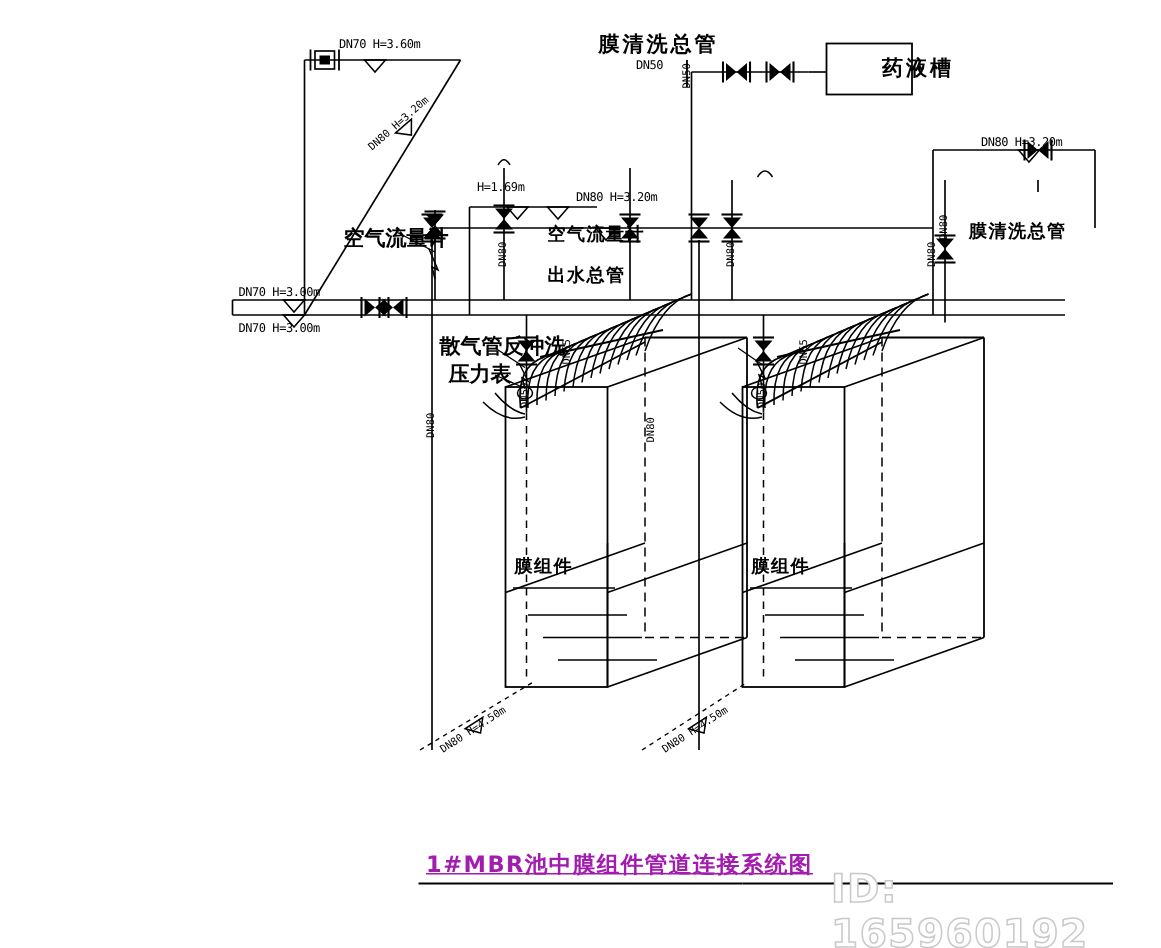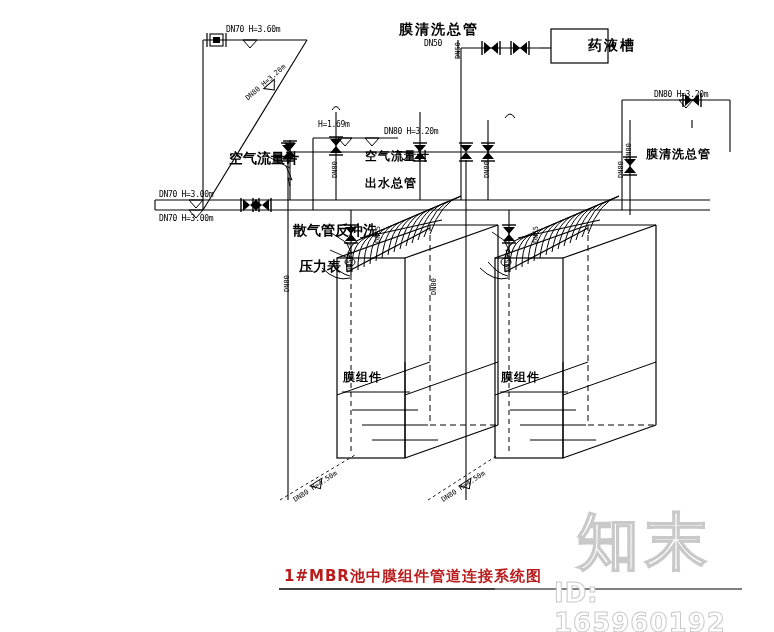--- a/index.html
+++ b/index.html
@@ -8,21 +8,21 @@
   svg#dwg{position:absolute;left:0;top:0;width:774px;height:632px;}
   .lbl{position:absolute;white-space:nowrap;color:#000;font-family:"DejaVu Sans","Liberation Sans",sans-serif;}
   .cn-big{font-size:14px;font-weight:bold;letter-spacing:2px;font-family:Liberation Mono, monospace;}
   .cn-mid{font-size:12px;font-weight:bold;letter-spacing:1px;}
   .cn-sm{font-size:14px;font-weight:bold;letter-spacing:0px;}
   .dn{font-size:8px;font-family:"DejaVu Sans Mono","Liberation Mono",monospace;letter-spacing:-0.3px;}
   .dnv{font-size:7px;font-family:"DejaVu Sans Mono","Liberation Mono",monospace;
        transform-origin:0 0;transform:rotate(-90deg);}
   .dndiag{font-size:7px;font-family:"DejaVu Sans Mono","Liberation Mono",monospace;
        transform-origin:0 0;transform:rotate(-41deg);}
-  .title{position:absolute;font-size:15px;font-weight:bold;letter-spacing:1px;color:#b91c1c;}
+  .title{position:absolute;font-size:15px;font-weight:bold;letter-spacing:1px;color:#a21caf;text-decoration:underline;}
   .wm{position:absolute;color:#fff;-webkit-text-stroke:1.2px #c9c9c9;
       font-weight:bold;user-select:none;}
   .wm-logo{font-size:62px;letter-spacing:6px;}
   .wm-id{font-size:26px;letter-spacing:1px;-webkit-text-stroke:1px #c9c9c9;}
 </style>
 </head>
 <body>
 
 <div id="stage">
 
@@ -272,21 +272,21 @@
   <div class="lbl cn-mid" style="left:365px;top:175px;text-align:right;">出水总管</div>
 
   <div class="lbl cn-mid" style="left:646px;top:146px;">膜清洗总管</div>
 
   <div class="lbl dn" style="left:159px;top:190px;">DN70 H=3.00m</div>
 
   <div class="lbl dn" style="left:159px;top:214px;">DN70 H=3.00m</div>
 
   <div class="lbl cn-sm" style="left:293px;top:222px;">散气管反冲洗</div>
 
-  <div class="lbl cn-sm" style="left:299px;top:241px;margin-top:17px;">压力表</div>
+  <div class="lbl cn-sm" style="left:299px;top:241px;">压力表</div>
 
   <div class="lbl dnv" style="left:283px;top:292px;">DN80</div>
 
   <div class="lbl dnv" style="left:331px;top:178px;">DN80</div>
 
   <div class="lbl dnv" style="left:346px;top:272px;">DN50</div>
 
   <div class="lbl dnv" style="left:374px;top:243px;">DN65</div>
 
   <div class="lbl dnv" style="left:430px;top:295px;">DN80</div>
@@ -304,16 +304,15 @@
   <div class="lbl cn-mid" style="left:343px;top:369px;">膜组件</div>
 
   <div class="lbl cn-mid" style="left:501px;top:369px;">膜组件</div>
 
   <div class="lbl dndiag" style="left:292px;top:497px;transform:rotate(-33deg);">DN80 H=4.50m</div>
 
   <div class="lbl dndiag" style="left:440px;top:497px;transform:rotate(-33deg);">DN80 H=4.50m</div>
 
   <div class="title" style="left:284px;top:567px;">1#MBR池中膜组件管道连接系统图</div>
 
-  <div class="wm wm-logo" style="left:577px;top:500px;">知末</div>
   <div class="wm wm-id" style="left:554px;top:578px;">ID: 165960192</div>
 
 </div>
 
 </body></html>

